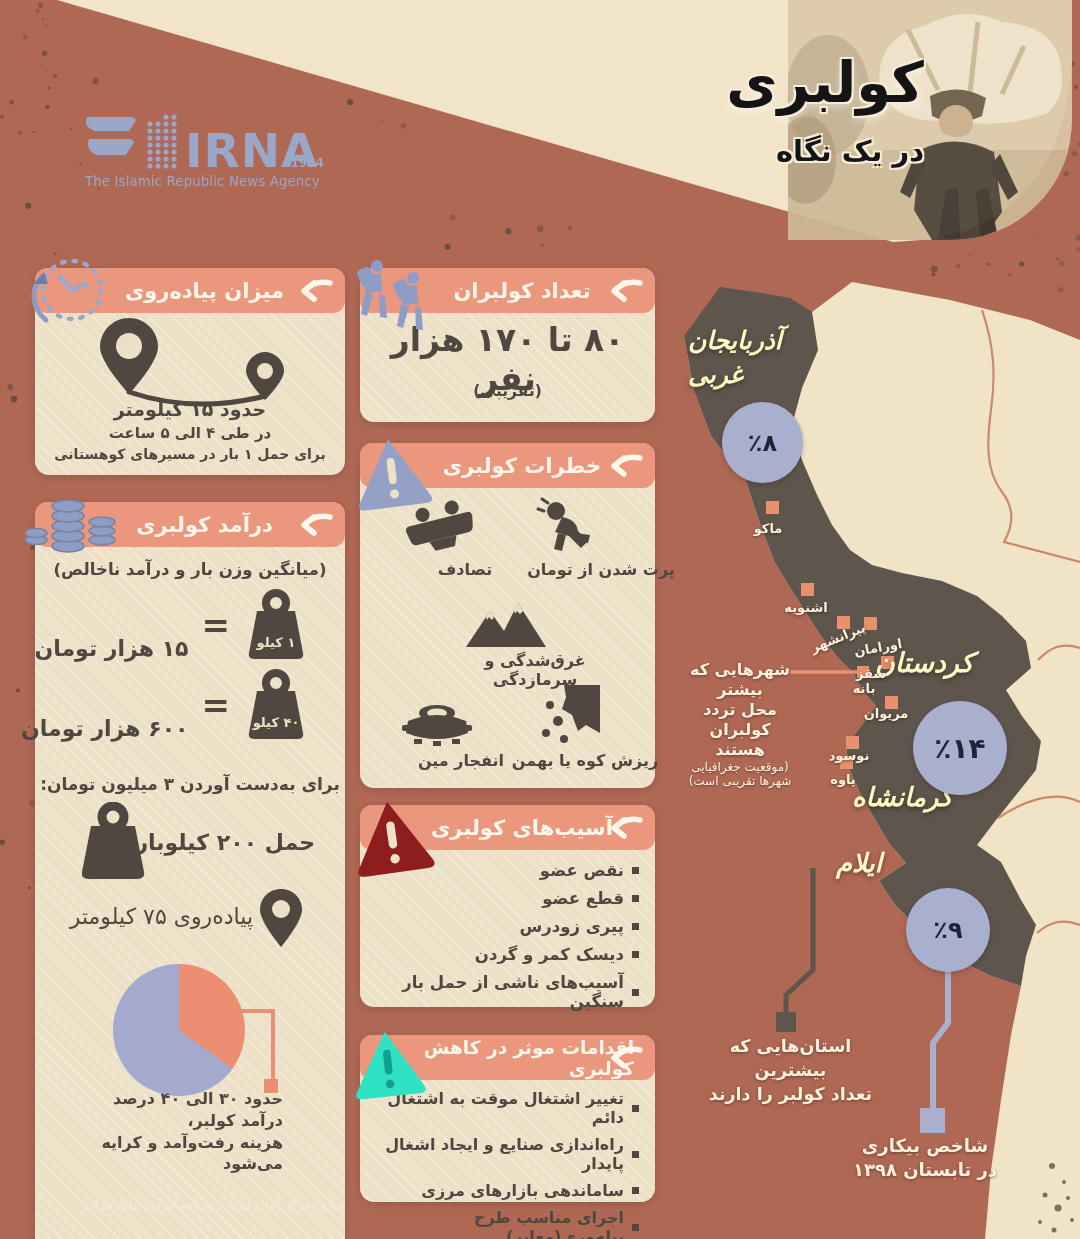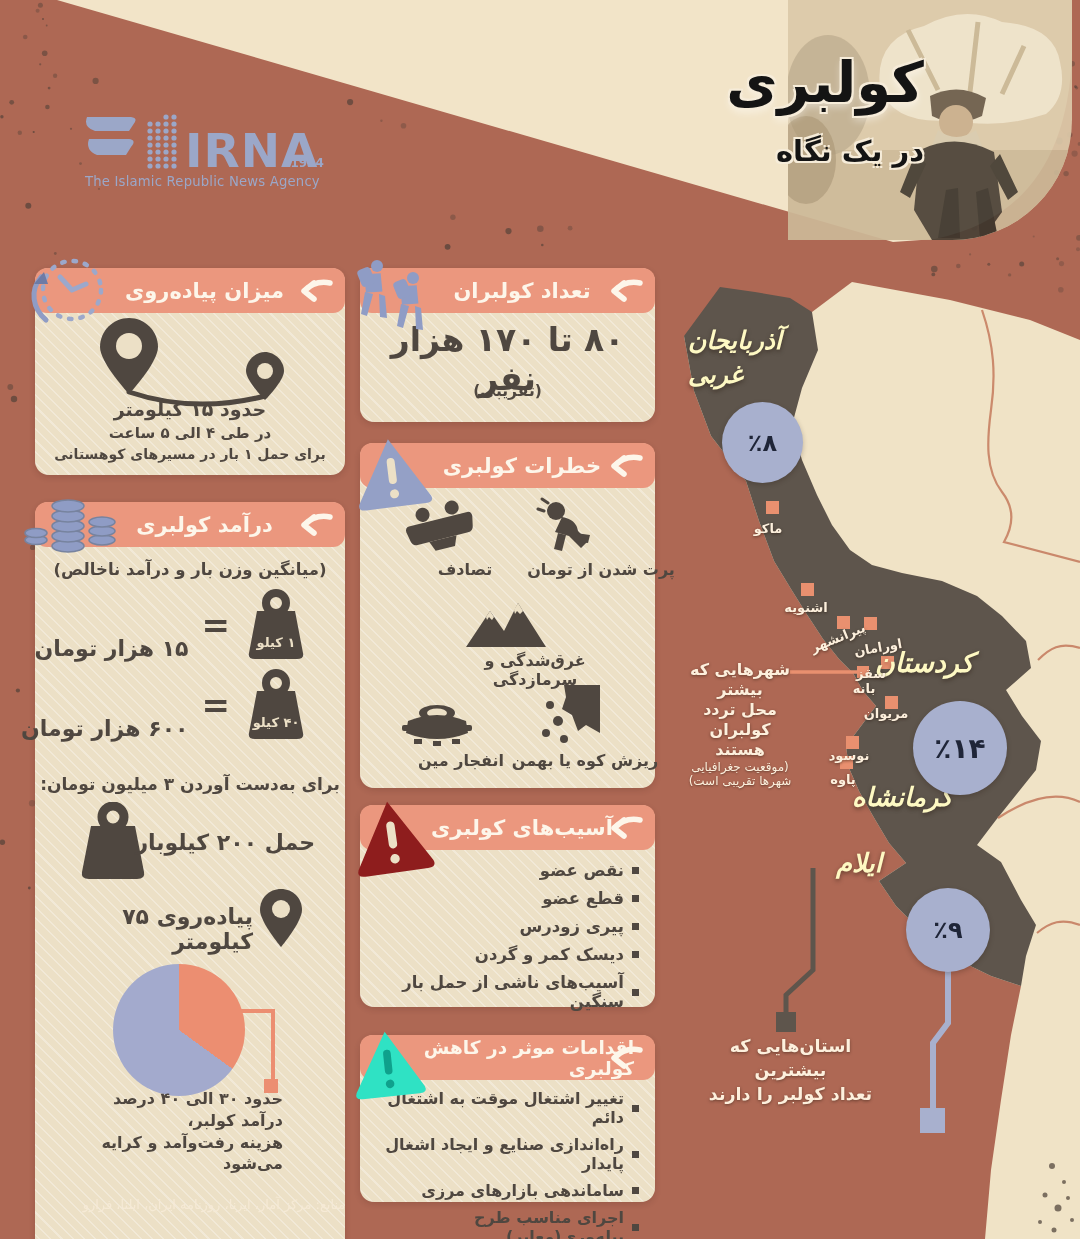--- a/index.html
+++ b/index.html
@@ -37,21 +37,21 @@
   .bullet{width:7px;height:7px;background:#4f4740;flex:0 0 auto;}
   
   .dlabel{position:absolute;text-align:center;font-size:16px;font-weight:bold;color:#4f4740;margin-left:28px;}
   
   .inc-sub{position:absolute;top:58px;left:0;right:0;text-align:center;font-size:16.5px;font-weight:bold;color:#4f4740;}
   .inc-row{position:absolute;right:36px;display:flex;align-items:center;gap:13px;}
   .inc-eq{font-size:34px;font-weight:900;color:#4f4740;line-height:1;}
   .inc-amount{font-size:22px;font-weight:700;color:#4f4740;white-space:nowrap;margin-top:48px;}
   .inc-goal{position:absolute;top:272px;left:0;right:0;text-align:center;font-size:17px;font-weight:bold;color:#4f4740;}
   .inc-carry-txt{position:absolute;top:328px;right:30px;font-size:22px;font-weight:900;color:#4f4740;}
-  .inc-walk-txt{position:absolute;top:402px;right:92px;font-size:22px;font-weight:700;color:#4f4740;}
+  .inc-walk-txt{position:absolute;top:402px;right:92px;font-size:22px;font-weight:400;color:#4f4740;}
   .pie{position:absolute;left:78px;top:462px;width:132px;height:132px;border-radius:50%;}
   .callout{background:#ec8e71;position:absolute;}
   .pie-note{position:absolute;top:586px;right:62px;width:212px;text-align:right;font-size:16px;line-height:1.36;font-weight:bold;color:#4f4740;}
   
   .prov{position:absolute;color:#fef9c3;font-weight:900;text-align:left;text-shadow:0 2px 4px rgba(40,25,15,.5);line-height:1.35;font-style:italic;}
   .pct{position:absolute;background:#a8b0ce;border-radius:50%;display:flex;align-items:center;justify-content:center;
     color:#1f2538;font-weight:900;box-shadow:0 2px 5px rgba(40,25,15,.25);}
   .city{position:absolute;color:#fdf0dd;font-size:13px;font-weight:bold;text-align:center;text-shadow:0 1px 3px rgba(40,25,15,.6);}
   .annot{position:absolute;left:684px;top:660px;width:112px;text-align:center;color:#fdf0dd;}
   .annot .a-main{font-size:16px;font-weight:bold;line-height:20px;text-shadow:0 1px 3px rgba(40,25,15,.5);}
@@ -319,20 +319,24 @@
     <div class="a-main">محل تردد</div>
     <div class="a-main">کولبران هستند</div>
     <div class="a-note" style="">(موقعیت جغرافیایی</div>
     <div class="a-note">شهرها تقریبی است)</div>
   </div>
 
   <div class="legend" style="left:698px;top:1034px;width:185px;font-size:17.5px;line-height:24px">
     <div>استان‌هایی که بیشترین</div>
     <div>تعداد کولبر را دارند</div>
   </div>
+  <div class="legend" style="left:845px;top:1134px;width:160px;font-size:18px;line-height:24px">
+    <div>شاخص بیکاری</div>
+    <div>در تابستان ۱۳۹۸</div>
+  </div>
 
   <div class="card" style="left:35px;top:268px;width:310px;height:207px">
     <div class="chead">
       <span class="harrow">
         <svg width="38" height="28" viewBox="0 0 38 28">
             <path d="M35,7 Q20,4 9,15 M9,15 L19,7 M9,15 L19,23" stroke="#fdf6ea" stroke-width="5.5" fill="none" stroke-linecap="round" stroke-linejoin="round"></path>
           </svg>
       </span>
       <span class="htxt">میزان پیاده‌روی</span>
     </div>

